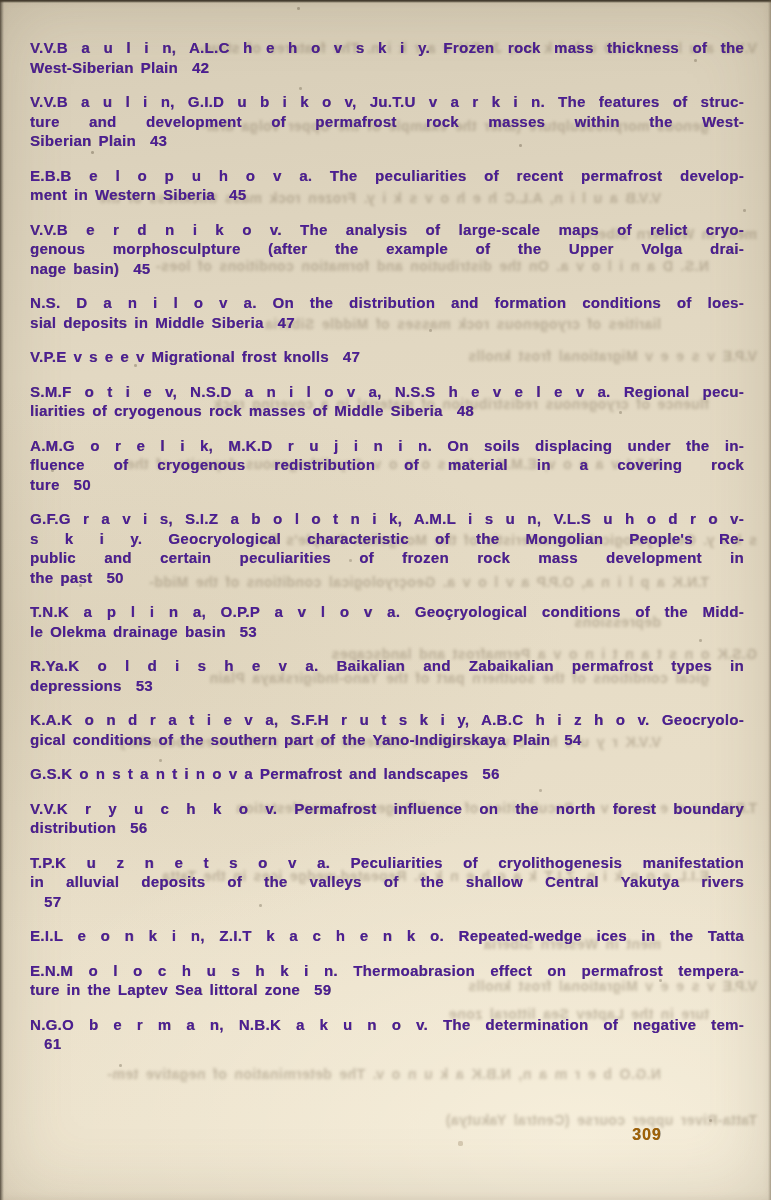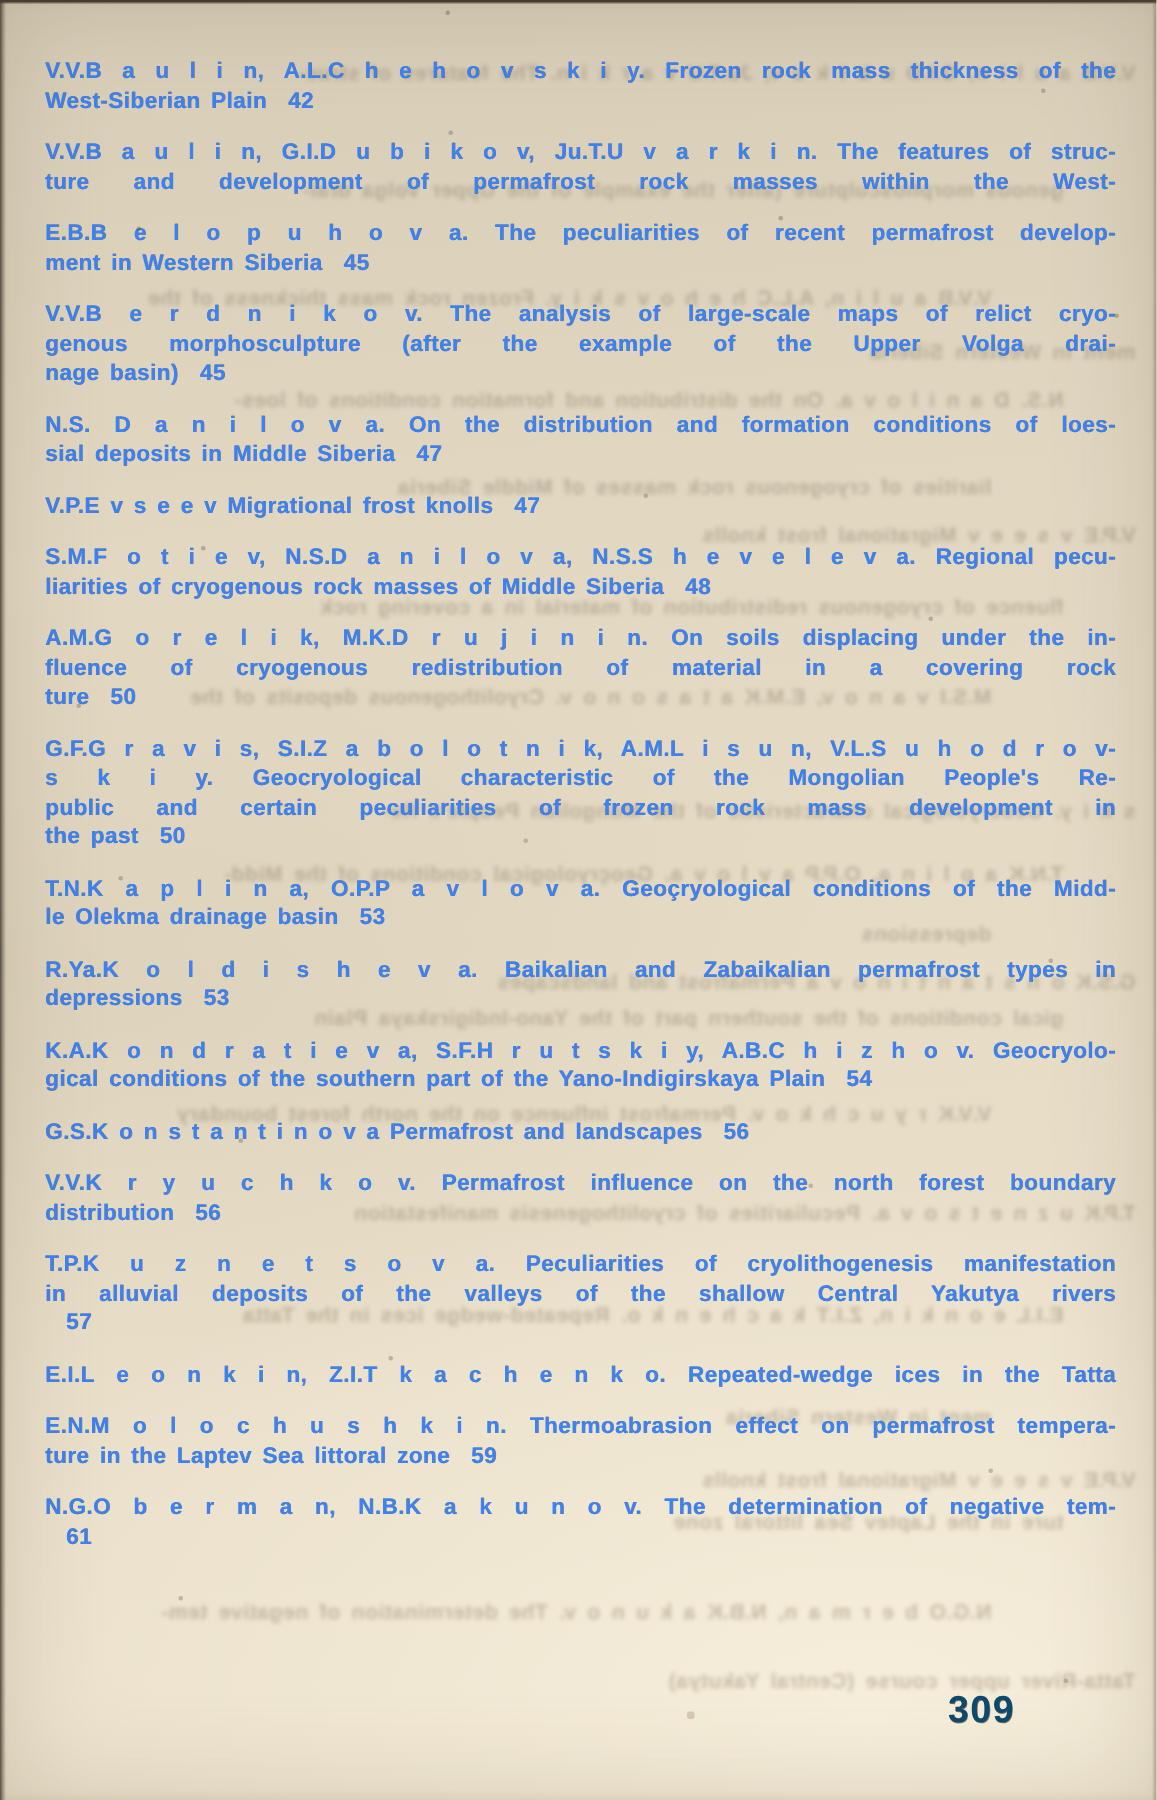--- a/index.html
+++ b/index.html
@@ -36,30 +36,30 @@
       135px 365px 0 1px rgba(80,68,50,.32), 430px 330px 0 1px rgba(80,68,50,.28),
       620px 412px 0 1px rgba(80,68,50,.3), 80px 585px 0 1px rgba(80,68,50,.3),
       350px 560px 0 1px rgba(80,68,50,.26), 700px 640px 0 1px rgba(80,68,50,.3),
       160px 760px 0 1px rgba(80,68,50,.3), 540px 790px 0 1px rgba(80,68,50,.28),
       260px 905px 0 1px rgba(80,68,50,.3), 660px 980px 0 1px rgba(80,68,50,.3),
       120px 1065px 0 1px rgba(80,68,50,.3), 460px 1143px 0 2px rgba(120,95,60,.25),
       298px 8px 0 1px rgba(80,68,50,.35), 744px 210px 0 1px rgba(80,68,50,.3),
       52px 470px 0 1px rgba(80,68,50,.3), 710px 1120px 0 1px rgba(80,68,50,.26);}
   
   .content{position:absolute;left:30px;top:38px;width:714px;
-    color:#3b82f6;font-size:15px;font-weight:700;line-height:19.5px;
+    color:#4c1d95;font-size:15px;font-weight:700;line-height:19.5px;
     letter-spacing:.3px;word-spacing:2.5px;
     text-shadow:.3px .3px 0 rgba(46,42,34,.55);}
   .entry{margin-bottom:15px;}
   .line.mid{text-align:justify;text-align-last:justify;}
   .line.last{display:flex;justify-content:flex-start;align-items:baseline;}
   .line.last .txt{min-width:0;}
   .line.last .pg{flex-shrink:0;margin-left:14px;padding-right:40px;}
   .footer-num{position:absolute;left:632px;top:1126px;
-    color:#0c4a6e;font-size:25px;font-weight:700;letter-spacing:1px;
+    color:#a16207;font-size:16px;font-weight:700;letter-spacing:1px;
     text-shadow:.4px .4px 0 rgba(35,31,24,.6);}
 </style>
 </head>
 <body>
 
 <div class="page">
   <div class="ghost-layer">
       <div class="ghost" style="top: 40px; padding-left: 0px;">V.V.B a u l i n,  G.I.D u b i k o v,  Ju.T.U v a r k i n.  The  features  of  struc-</div>
       <div class="ghost" style="top: 118px; padding-left: 48px;">genous morphosculpture (after the example of the Upper Volga drai-</div>
       <div class="ghost" style="top: 190px; padding-left: 96px;">V.V.B a u l i n,  A.L.C h e h o v s k i y. Frozen rock mass thickness of the</div>
@@ -87,20 +87,24 @@
       <div class="entry">
         <div class="line mid">V.V.B a u l i n,  A.L.C h e h o v s k i y. Frozen rock mass thickness of the</div>
         <div class="line last">
           <span class="txt">West-Siberian Plain</span>
           <span class="pg">42</span>
         </div>
       </div>
       <div class="entry">
         <div class="line mid">V.V.B a u l i n,  G.I.D u b i k o v,  Ju.T.U v a r k i n.  The  features  of  struc-</div>
         <div class="line mid">ture and development of permafrost rock masses within the West-</div>
+        <div class="line last">
+          <span class="txt">Siberian Plain</span>
+          <span class="pg">43</span>
+        </div>
       </div>
       <div class="entry">
         <div class="line mid">E.B.B e l o p u h o v a.  The  peculiarities  of  recent  permafrost  develop-</div>
         <div class="line last">
           <span class="txt">ment in  Western Siberia</span>
           <span class="pg">45</span>
         </div>
       </div>
       <div class="entry">
         <div class="line mid">V.V.B e r d n i k o v.  The  analysis  of  large-scale  maps  of  relict  cryo-</div>

